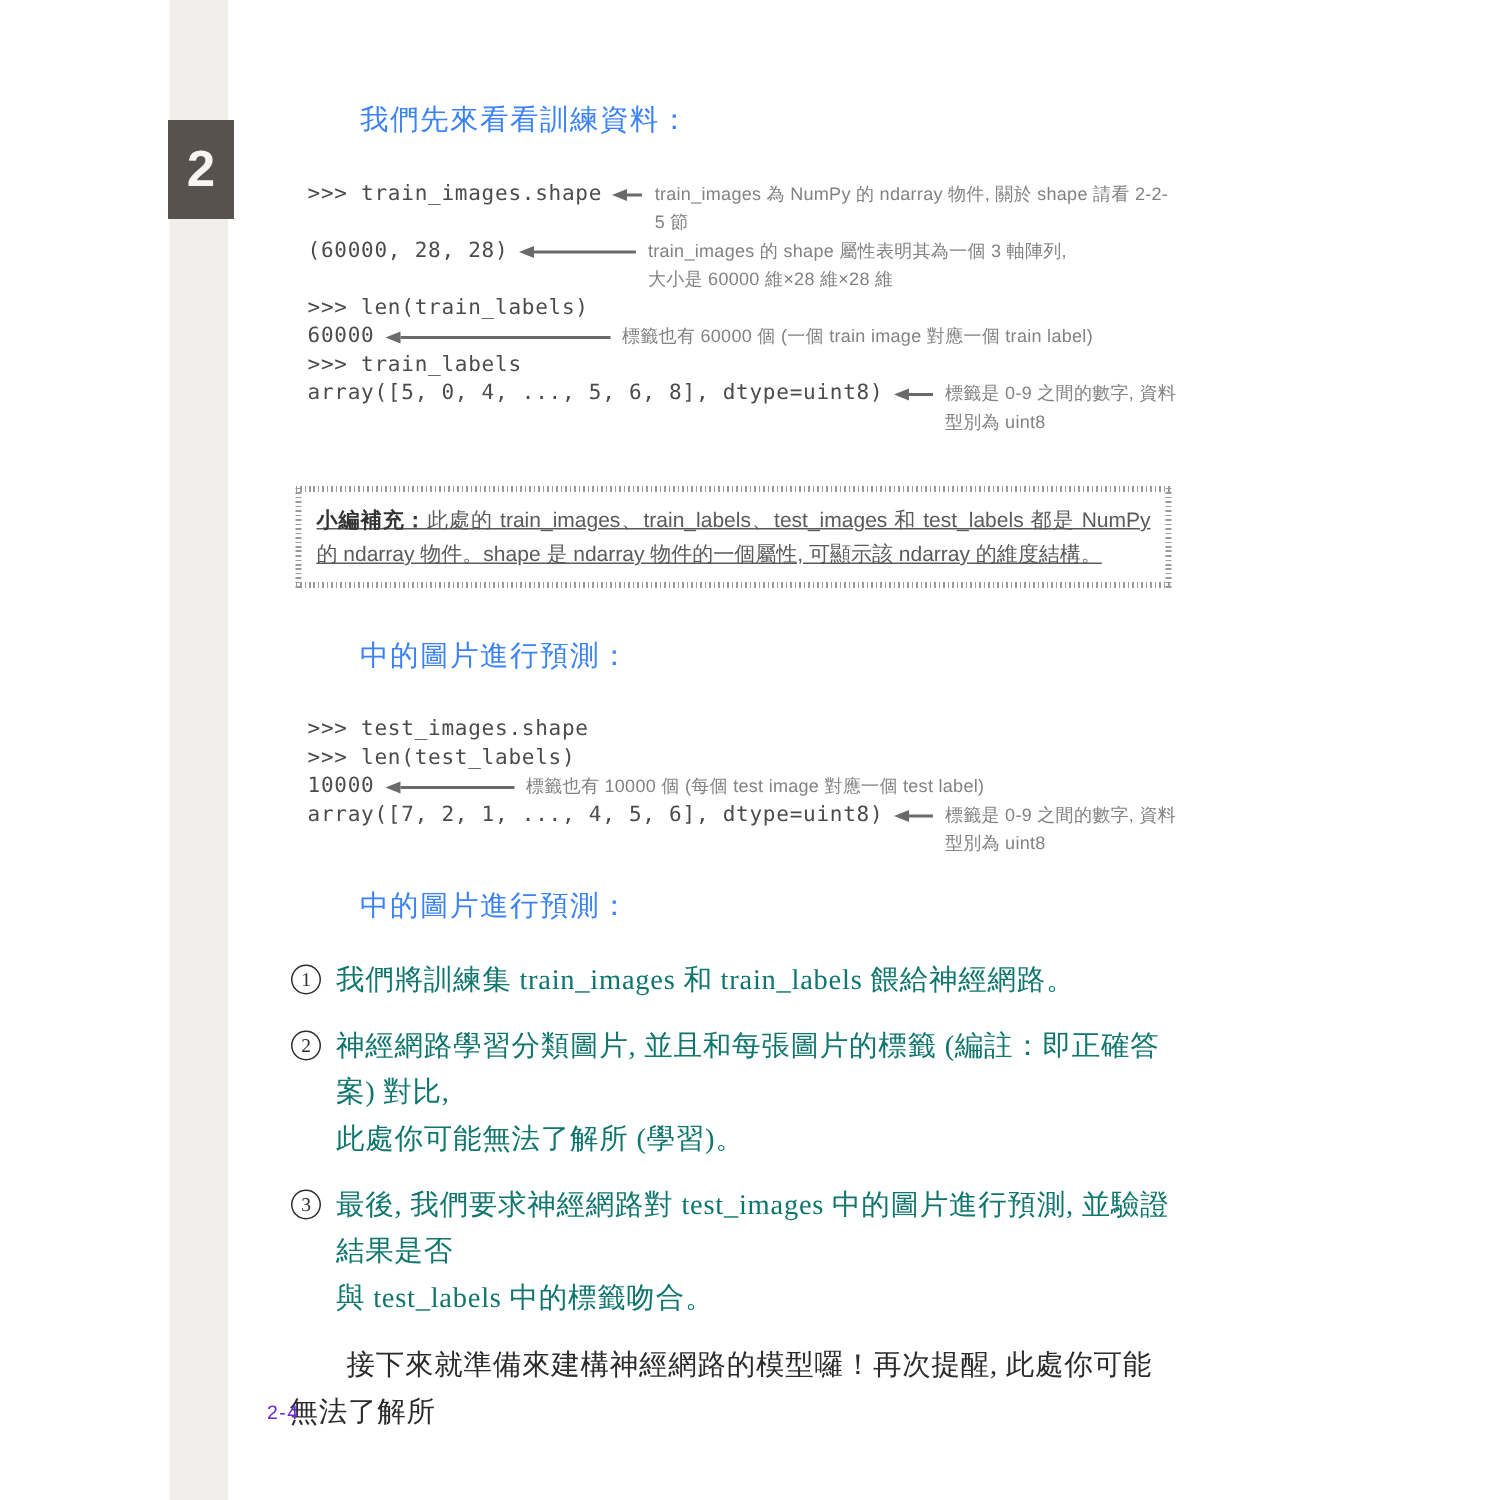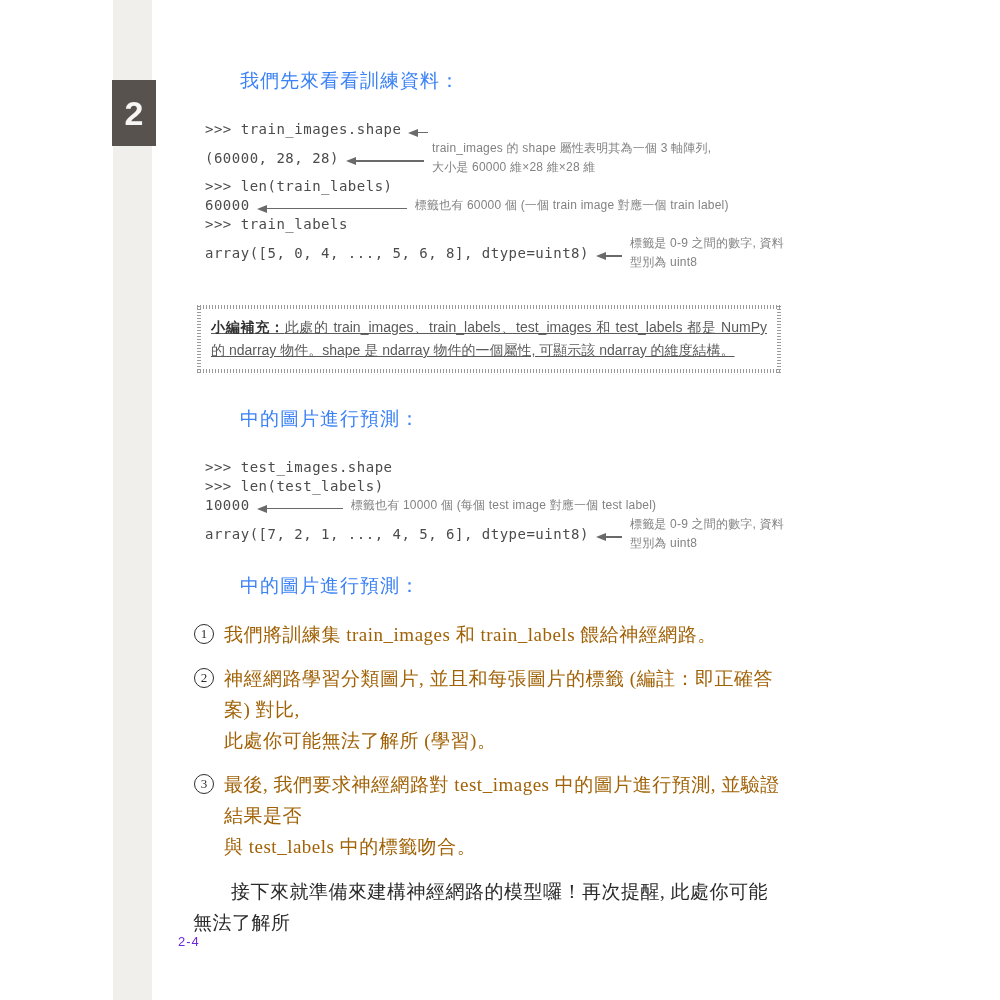--- a/index.html
+++ b/index.html
@@ -14,21 +14,21 @@
     font-family:"Liberation Sans", sans-serif;font-size:34px;font-weight:bold;
   }
   .content{position:absolute;left:193px;top:70px;width:592px;}
   .heading{
     font-size:19px;color:#3b82f6;margin:0 0 0 47px;letter-spacing:1px;line-height:22px;
   }
   .codeblock{
     margin:28px 0 0 12px;font-family:"DejaVu Sans Mono", monospace;
     font-size:14px;color:#4b4b4b;
   }
-  .crow{display:flex;align-items:center;line-height:19px;white-space:nowrap;}
+  .crow{display:flex;align-items:flex-start;line-height:19px;white-space:nowrap;}
   .code{letter-spacing:0.5px;}
   .arr{display:flex;align-items:center;margin:6px 8px 0 7px;flex:none;}
   .arr::before{
     content:"";width:0;height:0;flex:none;
     border-top:4px solid transparent;border-bottom:4px solid transparent;
     border-right:10px solid #6a6a6a;
   }
   .ln{height:1.5px;background:#6a6a6a;display:block;}
   .w10{width:10px}.w16{width:16px}.w44{width:44px}.w68{width:68px}.w76{width:76px}.w140{width:140px}
   .ann{
@@ -49,21 +49,21 @@
   .nb-label{font-weight:bold;color:#333333;}
   .h2{margin-top:35px;}
   .h3{margin-top:22px;}
   .steps{margin:22px 0 0 0;}
   .step{display:flex;margin-bottom:13px;}
   .stepnum{
     flex:none;width:18px;height:18px;border:1.5px solid #2e2e2e;border-radius:50%;
     display:flex;align-items:center;justify-content:center;
     font-size:13px;color:#2e2e2e;margin:5px 10px 0 1px;
   }
-  .steptext{font-size:19px;color:#a16207;line-height:31px;letter-spacing:0.5px;}
+  .steptext{font-size:19px;color:#0f766e;line-height:31px;letter-spacing:0.5px;}
   .closing{margin-top:14px;font-size:19px;color:#2b2b2b;line-height:31px;letter-spacing:0.5px;}
   .closing .line1{text-indent:2em;}
   .pagenum{
     position:absolute;left:178px;top:934px;
     font-family:"Liberation Sans", sans-serif;font-size:13px;color:#6d28d9;letter-spacing:1px;
   }
 </style>
 </head>
 <body>
 
@@ -75,20 +75,21 @@
 <div class="content">
 
   <div class="heading">我們先來看看訓練資料：</div>
 
   <div class="codeblock">
     <div class="crow">
       <span class="code">&gt;&gt;&gt; train_images.shape</span>
       <span class="arr">
           <span class="ln w10"></span>
         </span>
+      <span class="ann">train_images 為 NumPy 的 ndarray 物件, 關於 shape 請看 2-2-5 節</span>
     </div>
     <div class="crow">
       <span class="code">(60000, 28, 28)</span>
       <span class="arr">
           <span class="ln w68"></span>
         </span>
       <span class="ann">
         <div>train_images 的 shape 屬性表明其為一個 3 軸陣列,</div>
         <div>大小是 60000 維×28 維×28 維</div>
       </span>

